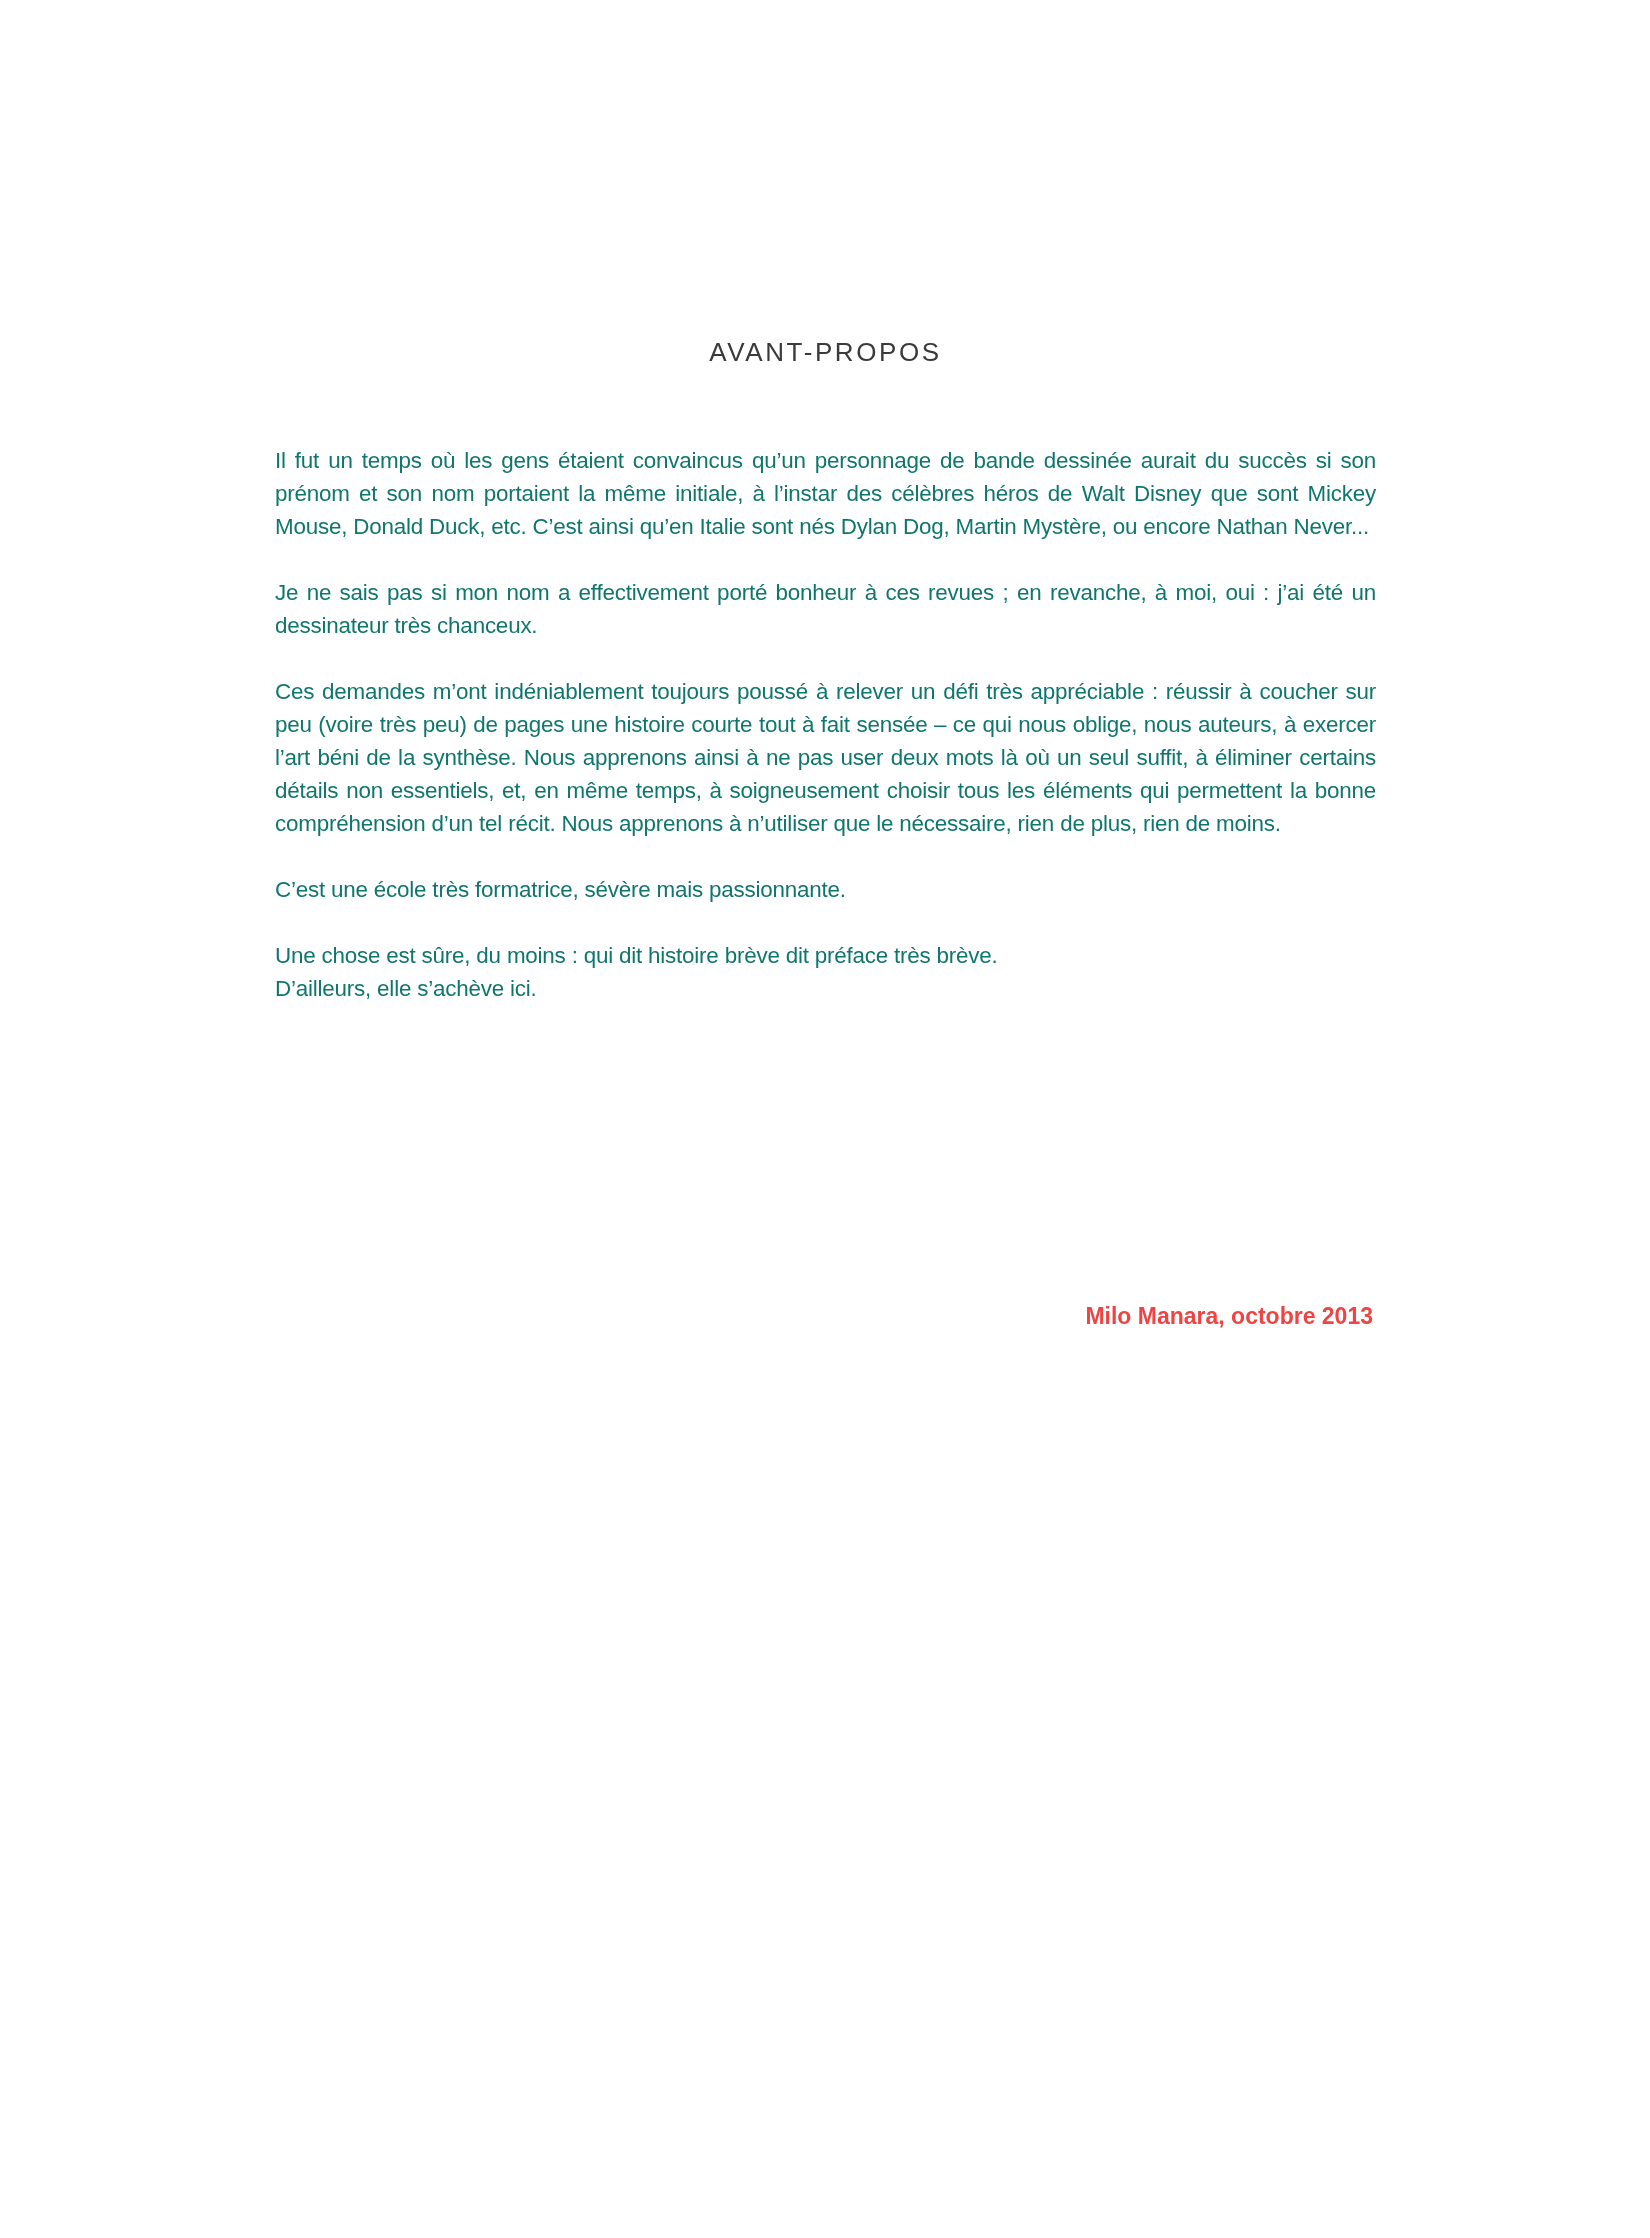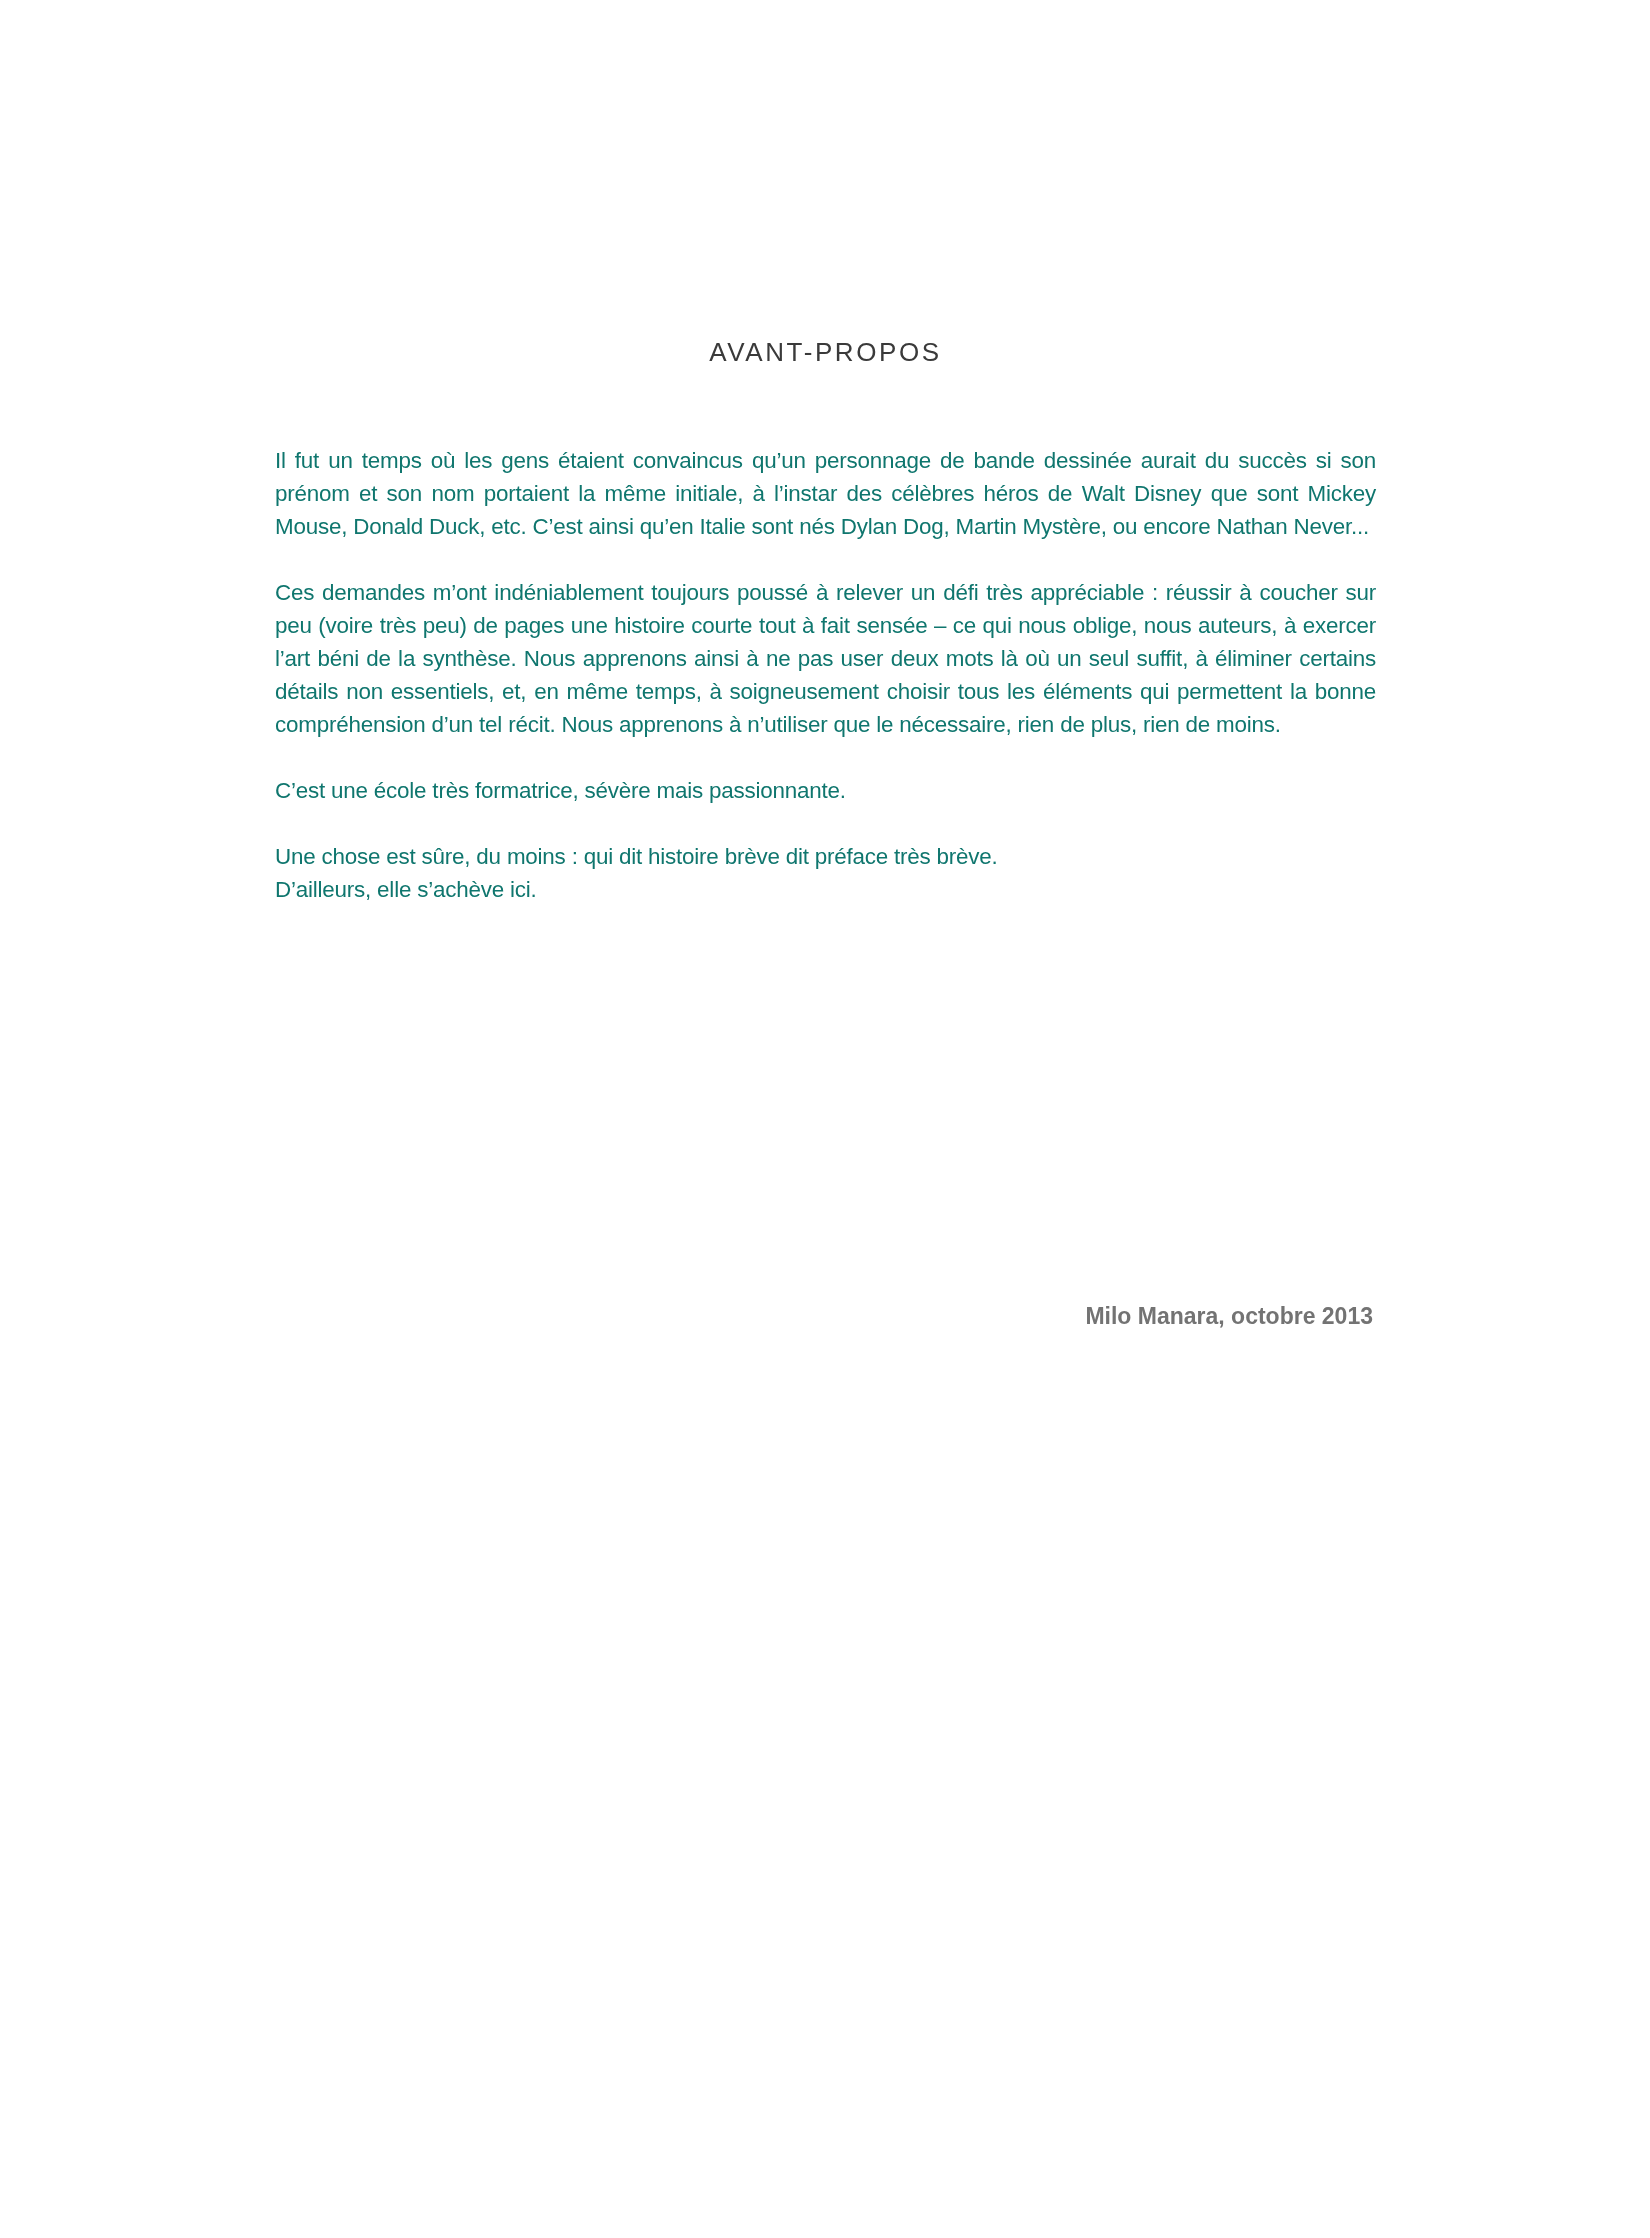--- a/index.html
+++ b/index.html
@@ -46,35 +46,36 @@
   }
   .line {
     text-align: justify;
   }
   .signature {
     position: absolute;
     top: 1303px;
     right: 278px;
     font-size: 23px;
     font-weight: 700;
-    color: #737373;
+    color: #ef4444;
     letter-spacing: 0;
   }
 </style>
 </head>
 <body>
 
 <div class="page">
   <h1 class="title">AVANT-PROPOS</h1>
 
   <div class="body-text">
       <div class="paragraph">
         <div class="line">Il fut un temps où les gens étaient convaincus qu’un personnage de bande dessinée aurait du succès si son prénom et son nom portaient la même initiale, à l’instar des célèbres héros de Walt Disney que sont Mickey Mouse, Donald Duck, etc. C’est ainsi qu’en Italie sont nés Dylan Dog, Martin Mystère, ou encore Nathan Never...</div>
       </div>
       <div class="paragraph">
+        <div class="line">Je ne sais pas si mon nom a effectivement porté bonheur à ces revues ; en revanche, à moi, oui : j’ai été un dessinateur très chanceux.</div>
       </div>
       <div class="paragraph">
         <div class="line">Ces demandes m’ont indéniablement toujours poussé à relever un défi très appréciable : réussir à coucher sur peu (voire très peu) de pages une histoire courte tout à fait sensée – ce qui nous oblige, nous auteurs, à exercer l’art béni de la synthèse. Nous apprenons ainsi à ne pas user deux mots là où un seul suffit, à éliminer certains détails non essentiels, et, en même temps, à soigneusement choisir tous les éléments qui permettent la bonne compréhension d’un tel récit. Nous apprenons à n’utiliser que le nécessaire, rien de plus, rien de moins.</div>
       </div>
       <div class="paragraph">
         <div class="line">C’est une école très formatrice, sévère mais passionnante.</div>
       </div>
       <div class="paragraph">
         <div class="line">Une chose est sûre, du moins : qui dit histoire brève dit préface très brève.</div>
         <div class="line">D’ailleurs, elle s’achève ici.</div>

